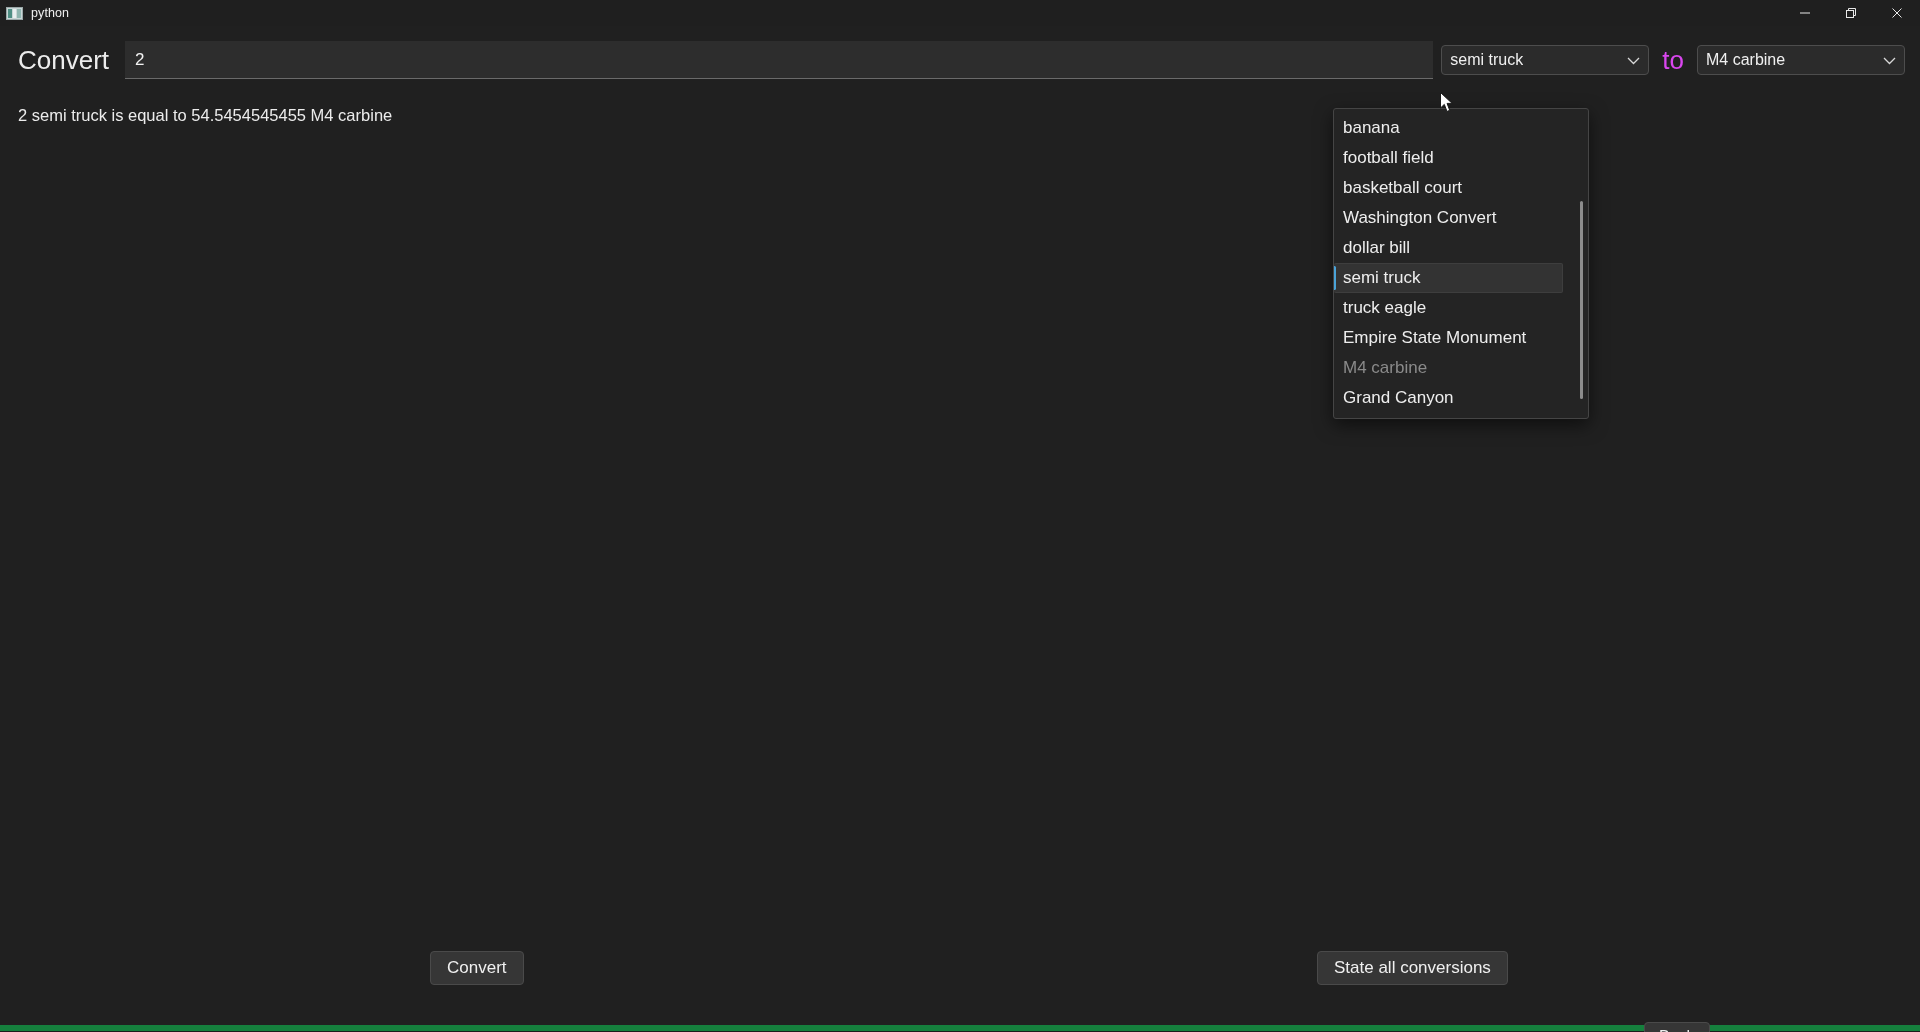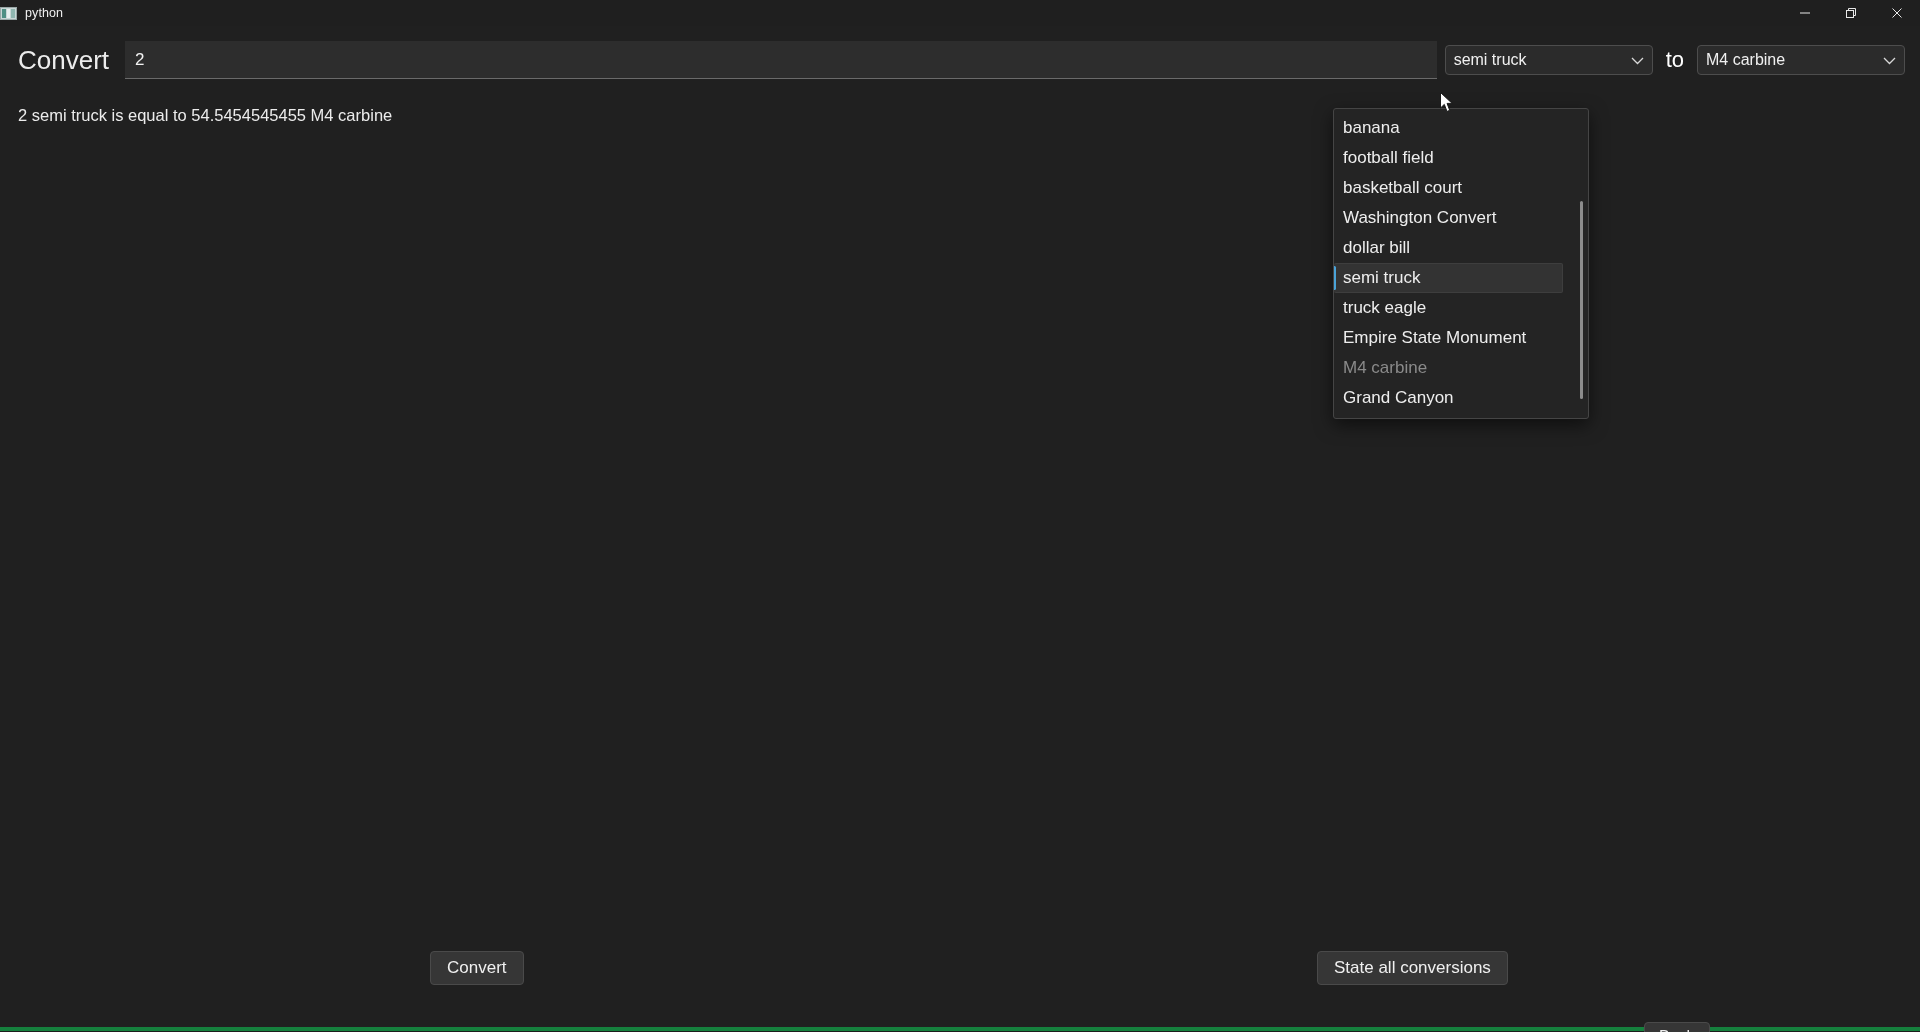--- a/index.html
+++ b/index.html
@@ -22,20 +22,21 @@
     background: #1f1f1f;
     display: flex;
     align-items: center;
     position: relative;
     user-select: none;
   }
   .titlebar-left {
     display: flex;
     align-items: center;
     gap: 8px;
+    padding-left: 6px;
   }
   .app-icon {
     width: 17px;
     height: 17px;
     display: block;
   }
   .titlebar-title {
     font-size: 12.5px;
     color: #f0f0f0;
     letter-spacing: .1px;
@@ -53,21 +54,21 @@
     justify-content: center;
     cursor: default;
   }
   .wc svg { display: block; }
 
   
   .content {
     position: relative;
     height: 1005px;
     background: #202020;
-    border-bottom: 4px solid #15803d;
+    border-bottom: 6px solid #15803d;
     box-sizing: border-box;
   }
 
   
   .toprow {
     position: absolute;
     left: 0;
     top: 12px;
     right: 0;
     height: 44px;
@@ -118,22 +119,22 @@
     white-space: nowrap;
     overflow: hidden;
   }
   .select-box .chev {
     position: absolute;
     right: 8px;
     top: 50%;
     transform: translateY(-50%);
   }
   .to-label {
-    font-size: 22px;
-    color: #ffffff;
+    font-size: 26px;
+    color: #d946ef;
     padding: 0 13px;
     white-space: nowrap;
   }
   .right-pad { width: 15px; flex: none; }
 
   
   .result-line {
     position: absolute;
     left: 18px;
     top: 80px;

